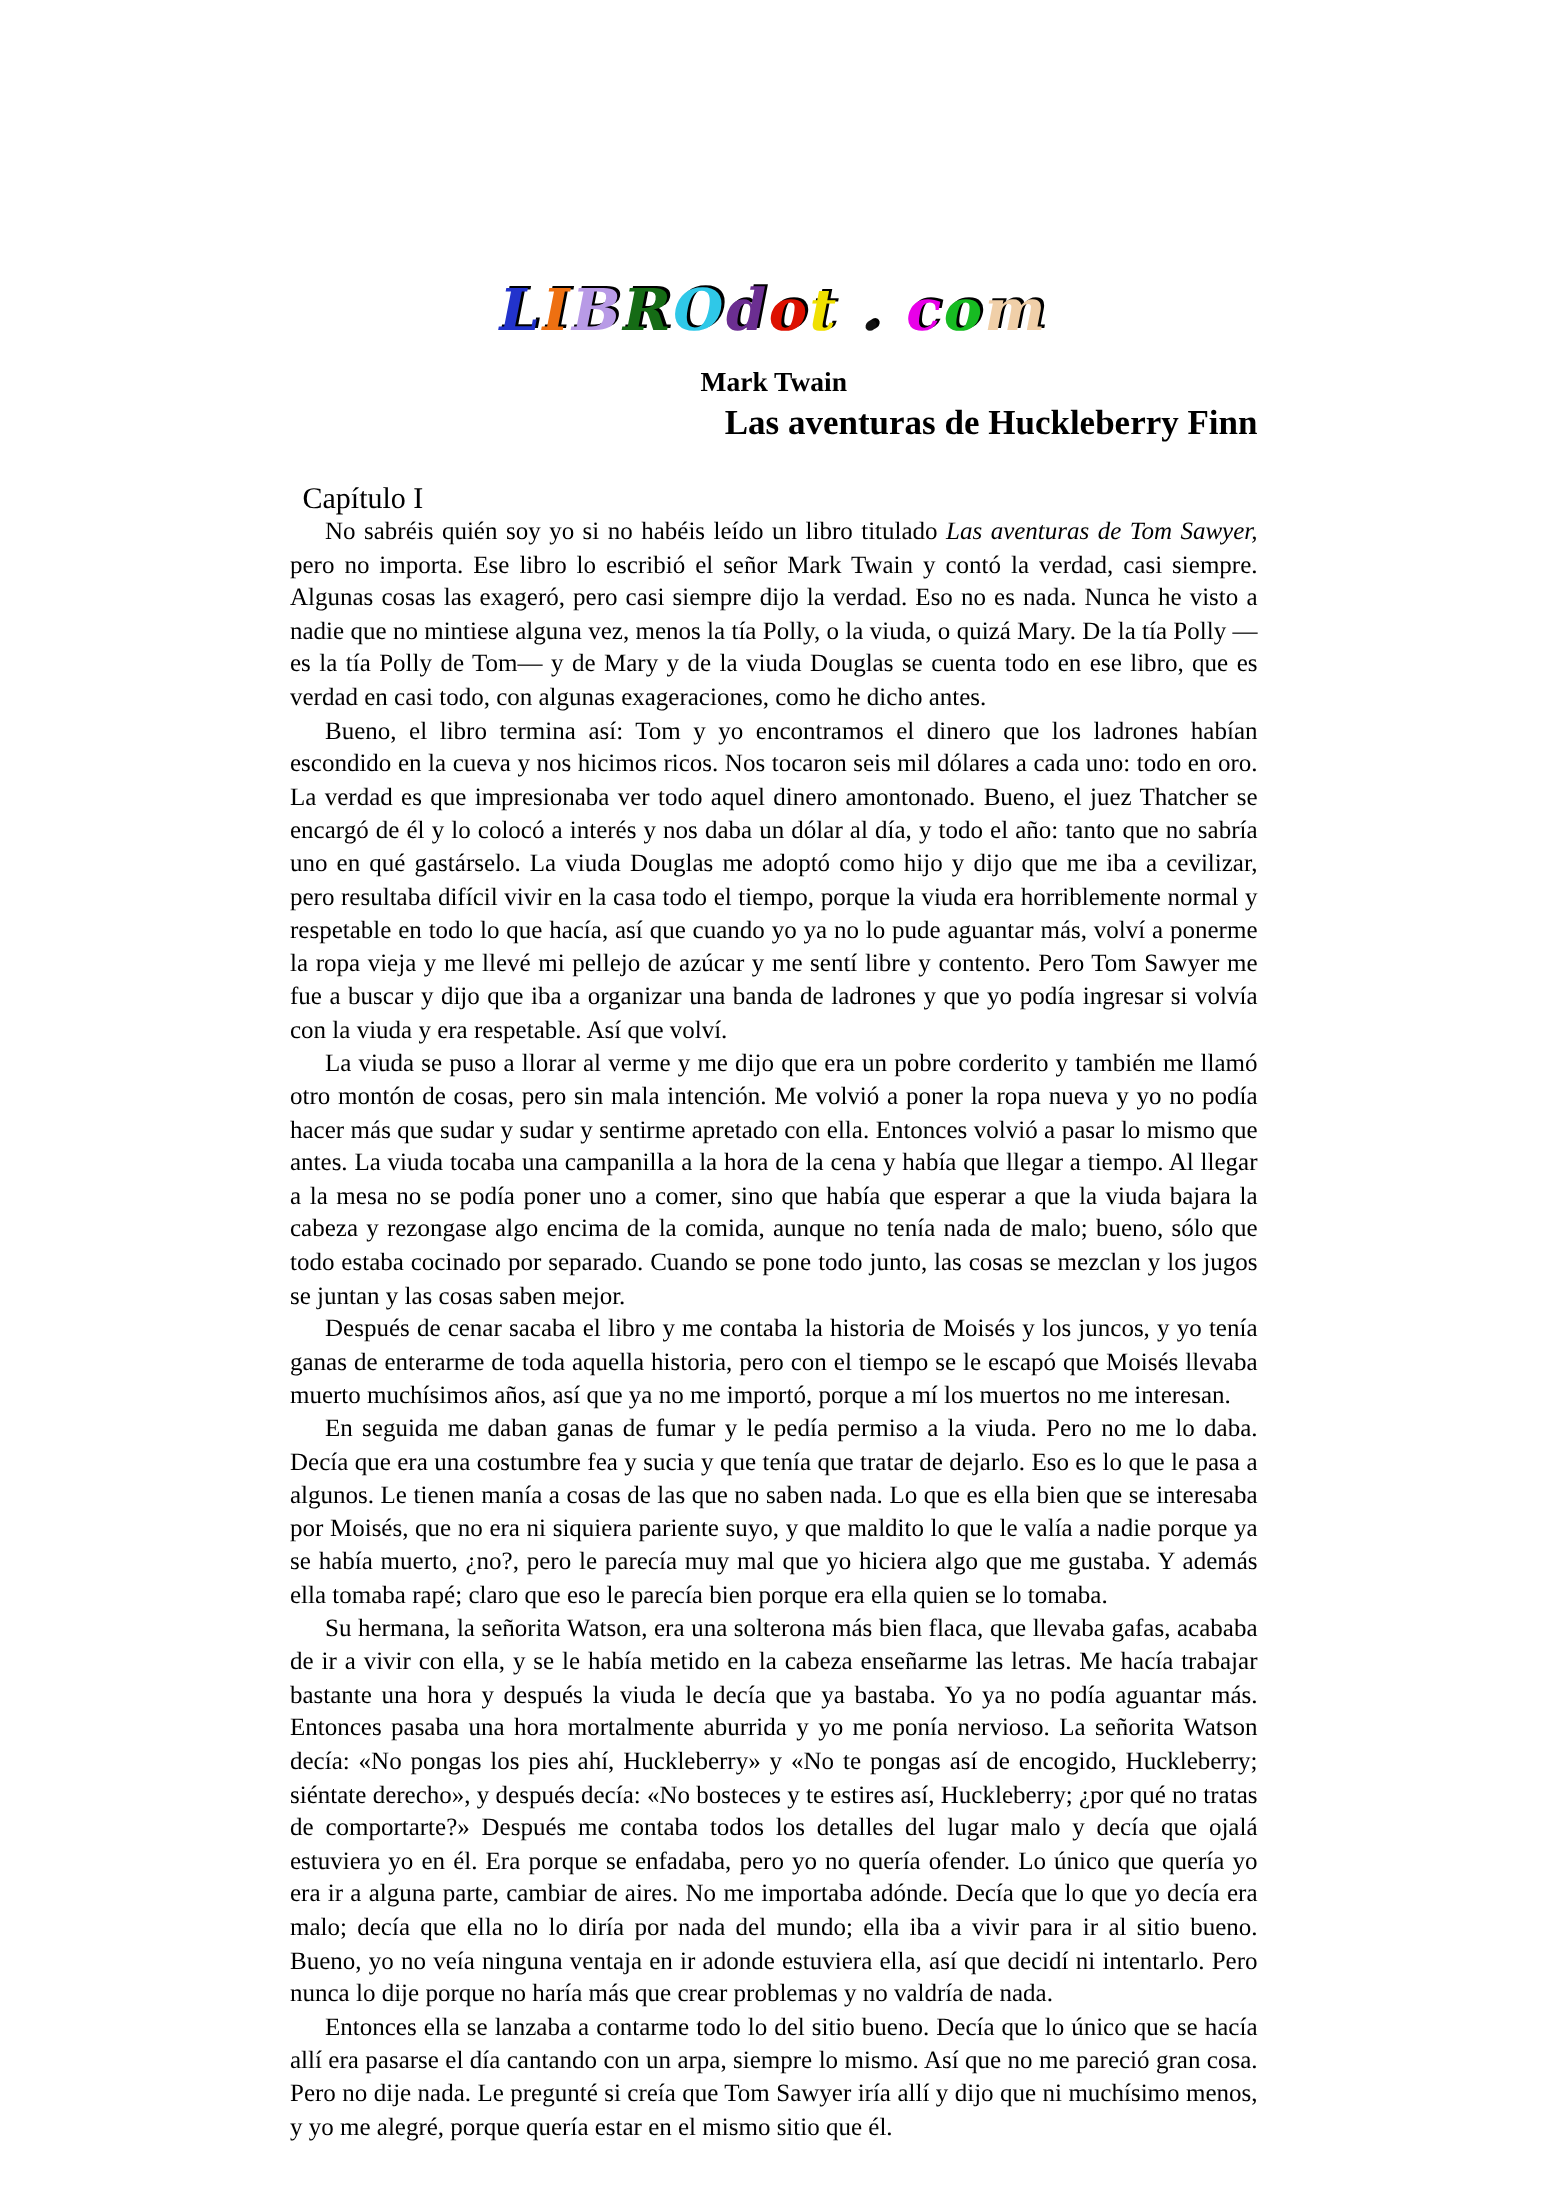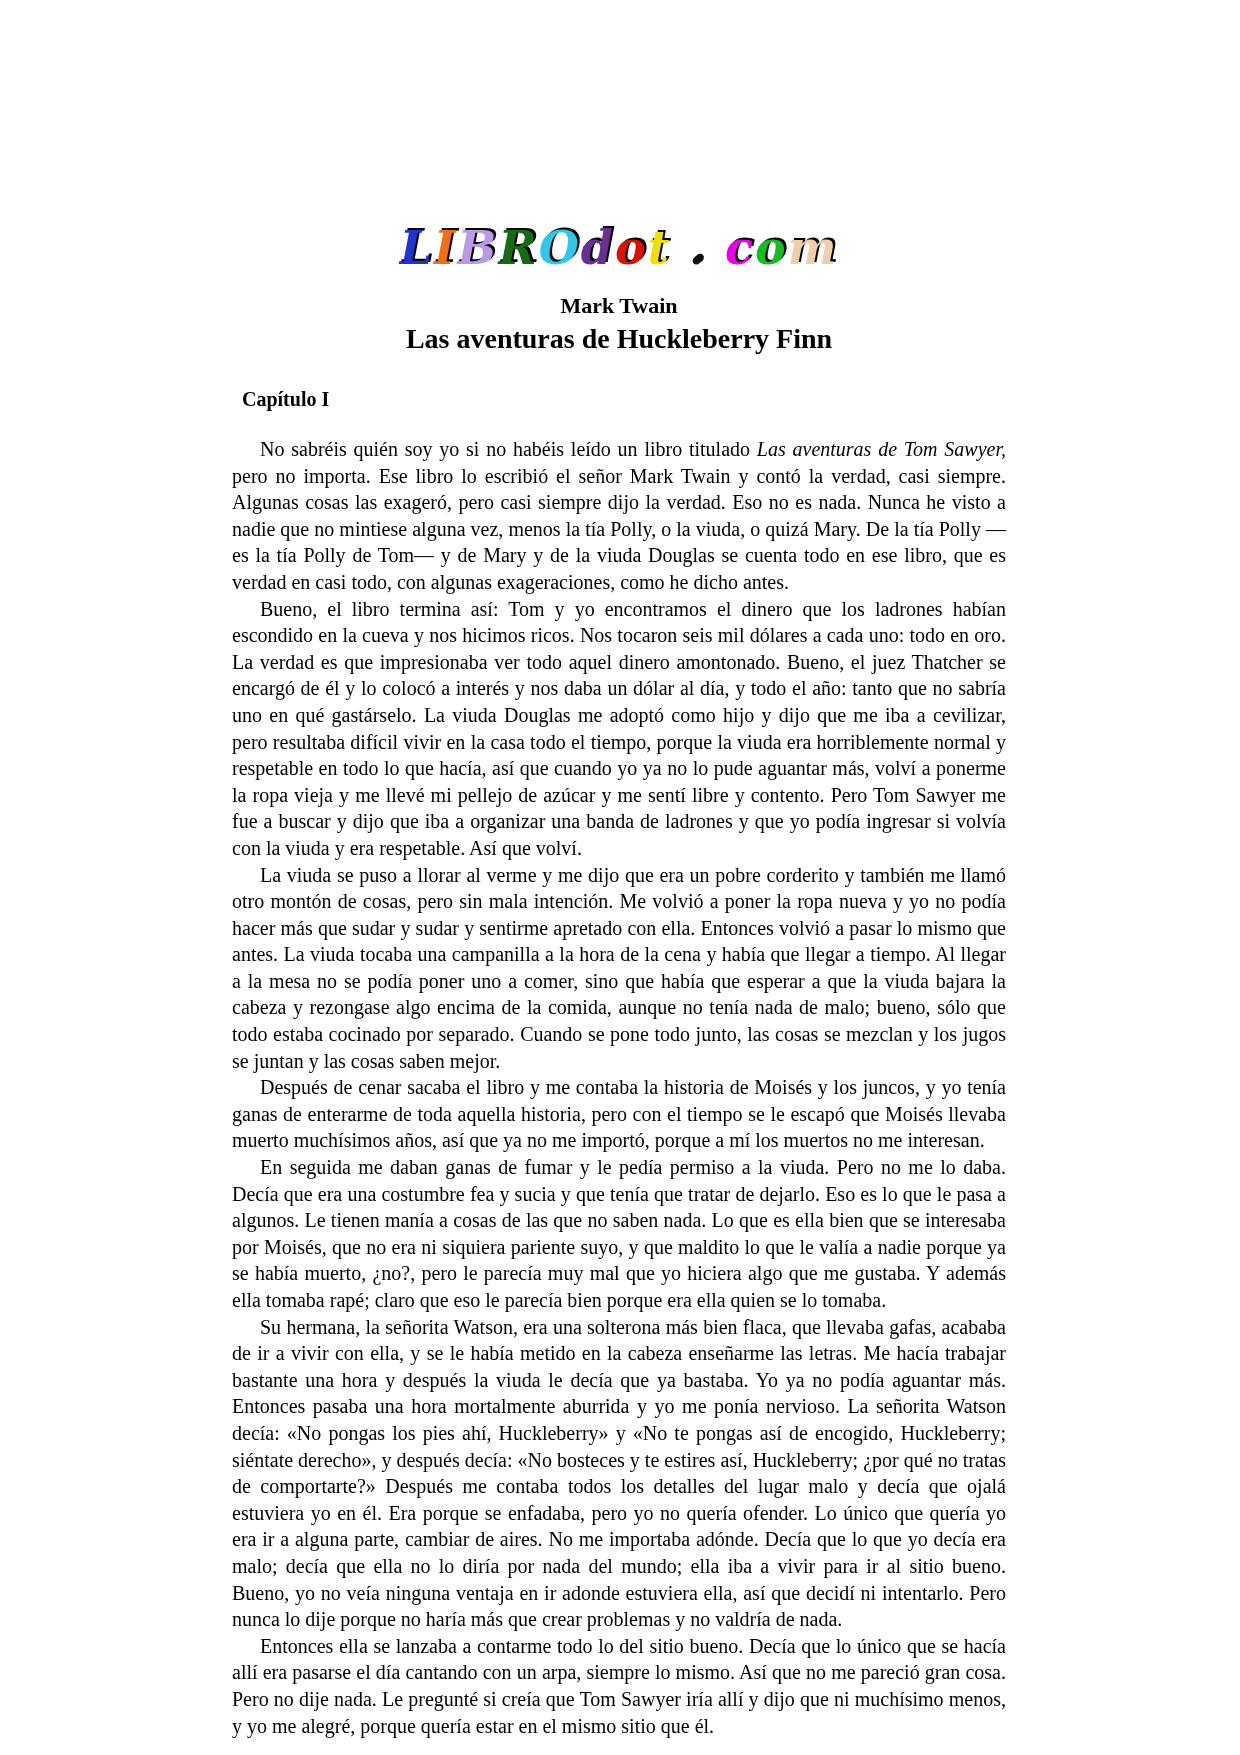--- a/index.html
+++ b/index.html
@@ -37,35 +37,34 @@
     text-shadow: none;
   }
   .author {
     text-align: center;
     font-weight: bold;
     font-size: 22px;
     line-height: 28px;
     margin-top: 16px;
   }
   .title {
-    text-align: center;
+    text-align: right;
     font-weight: bold;
     font-size: 28px;
     line-height: 34px;
     margin: 2px 0 0 0;
   }
   .chapter {
-    font-weight: bold;
-    font-size: 20px;
+    font-weight: normal;
+    font-size: 24px;
     line-height: 26px;
     margin-top: 30px;
     text-indent: 10px;
   }
   .body-text {
-    margin-top: 24px;
     font-size: 20px;
     line-height: 26.6px;
     text-align: justify;
   }
   .body-text p {
     margin: 0;
     padding: 0;
     text-indent: 28px;
   }
   .body-text em {

